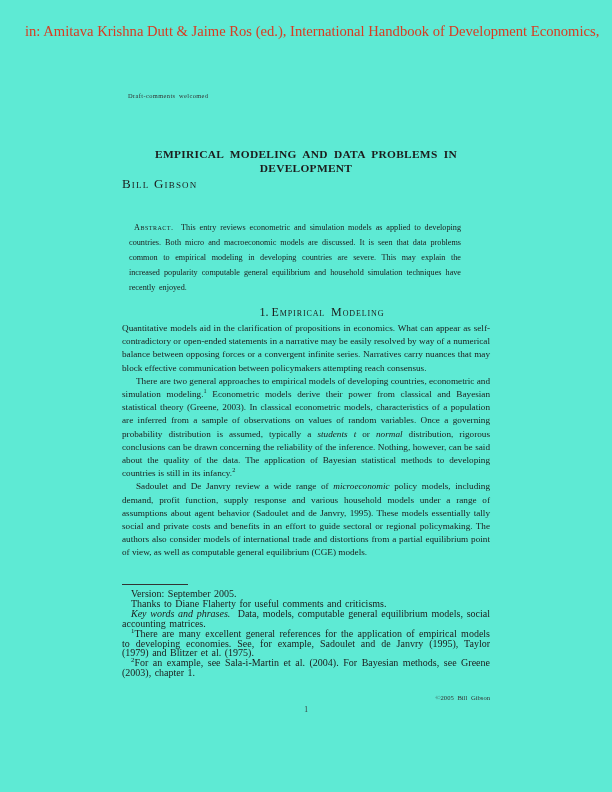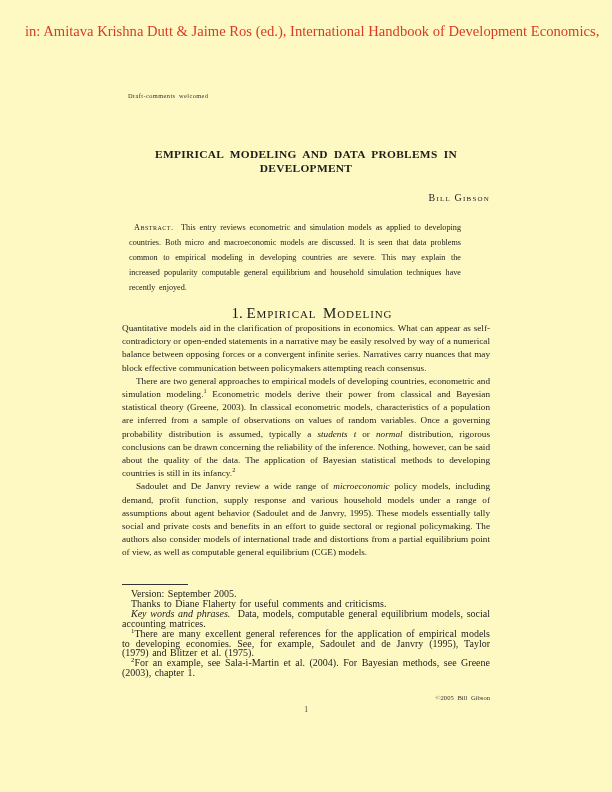--- a/index.html
+++ b/index.html
@@ -1,45 +1,45 @@
 <!DOCTYPE html>
 <html><head>
 <meta charset="utf-8">
 <style>
   html,body { margin:0; padding:0; background:#ffffff; }
   .page {
-    position:relative; width:612px; height:792px; background:#fef9c3;
+    position:relative; width:612px; height:792px; background:#5eead4;
     font-family:"Liberation Serif", serif; color:#1c1c1c; overflow:hidden;
   }
   .pub-note {
     position:absolute; top:21px; left:18px; width:586px;
     font-size:14.6px; line-height:21.5px;
   }
   .pub-note .pub-line-1 { padding-left:7px; }
   .draft-note {
     position:absolute; top:92px; left:128px;
     font-size:6.4px; color:#333; letter-spacing:0.4px; word-spacing:1.5px;
   }
   .title {
     position:absolute; top:147px; left:122px; width:368px; text-align:center;
     font-weight:bold; font-size:11.4px; line-height:14px;
     letter-spacing:0.3px; word-spacing:3px;
   }
   .author {
-    position:absolute; top:192px; left:122px; width:368px; text-align:right;
-    font-size:10px; font-variant:small-caps; letter-spacing:1.2px;
+    position:absolute; top:176px; left:122px; width:368px; text-align:left;
+    font-size:13px; font-variant:small-caps; letter-spacing:1.2px;
   }
   .abstract {
     position:absolute; top:220px; left:129px; width:332px;
     font-size:8.2px; line-height:15px; text-align:justify;
     text-indent:5px; word-spacing:1.5px;
   }
   .section-heading {
-    position:absolute; top:305px; left:128px; width:368px; text-align:center;
-    font-size:15px;
+    position:absolute; top:305px; left:138px; width:368px; text-align:center;
+    font-size:12px;
   }
   .section-heading .seg-sc { letter-spacing:0.9px; word-spacing:2px; }
   .body-text {
     position:absolute; top:322px; left:122px; width:368px;
     font-size:9.2px; line-height:13.2px; text-align:justify;
   }
   .body-text p { margin:0; }
   .body-text p.indent { text-indent:14px; }
   .footnote-rule {
     position:absolute; top:584px; left:122px; width:66px;

